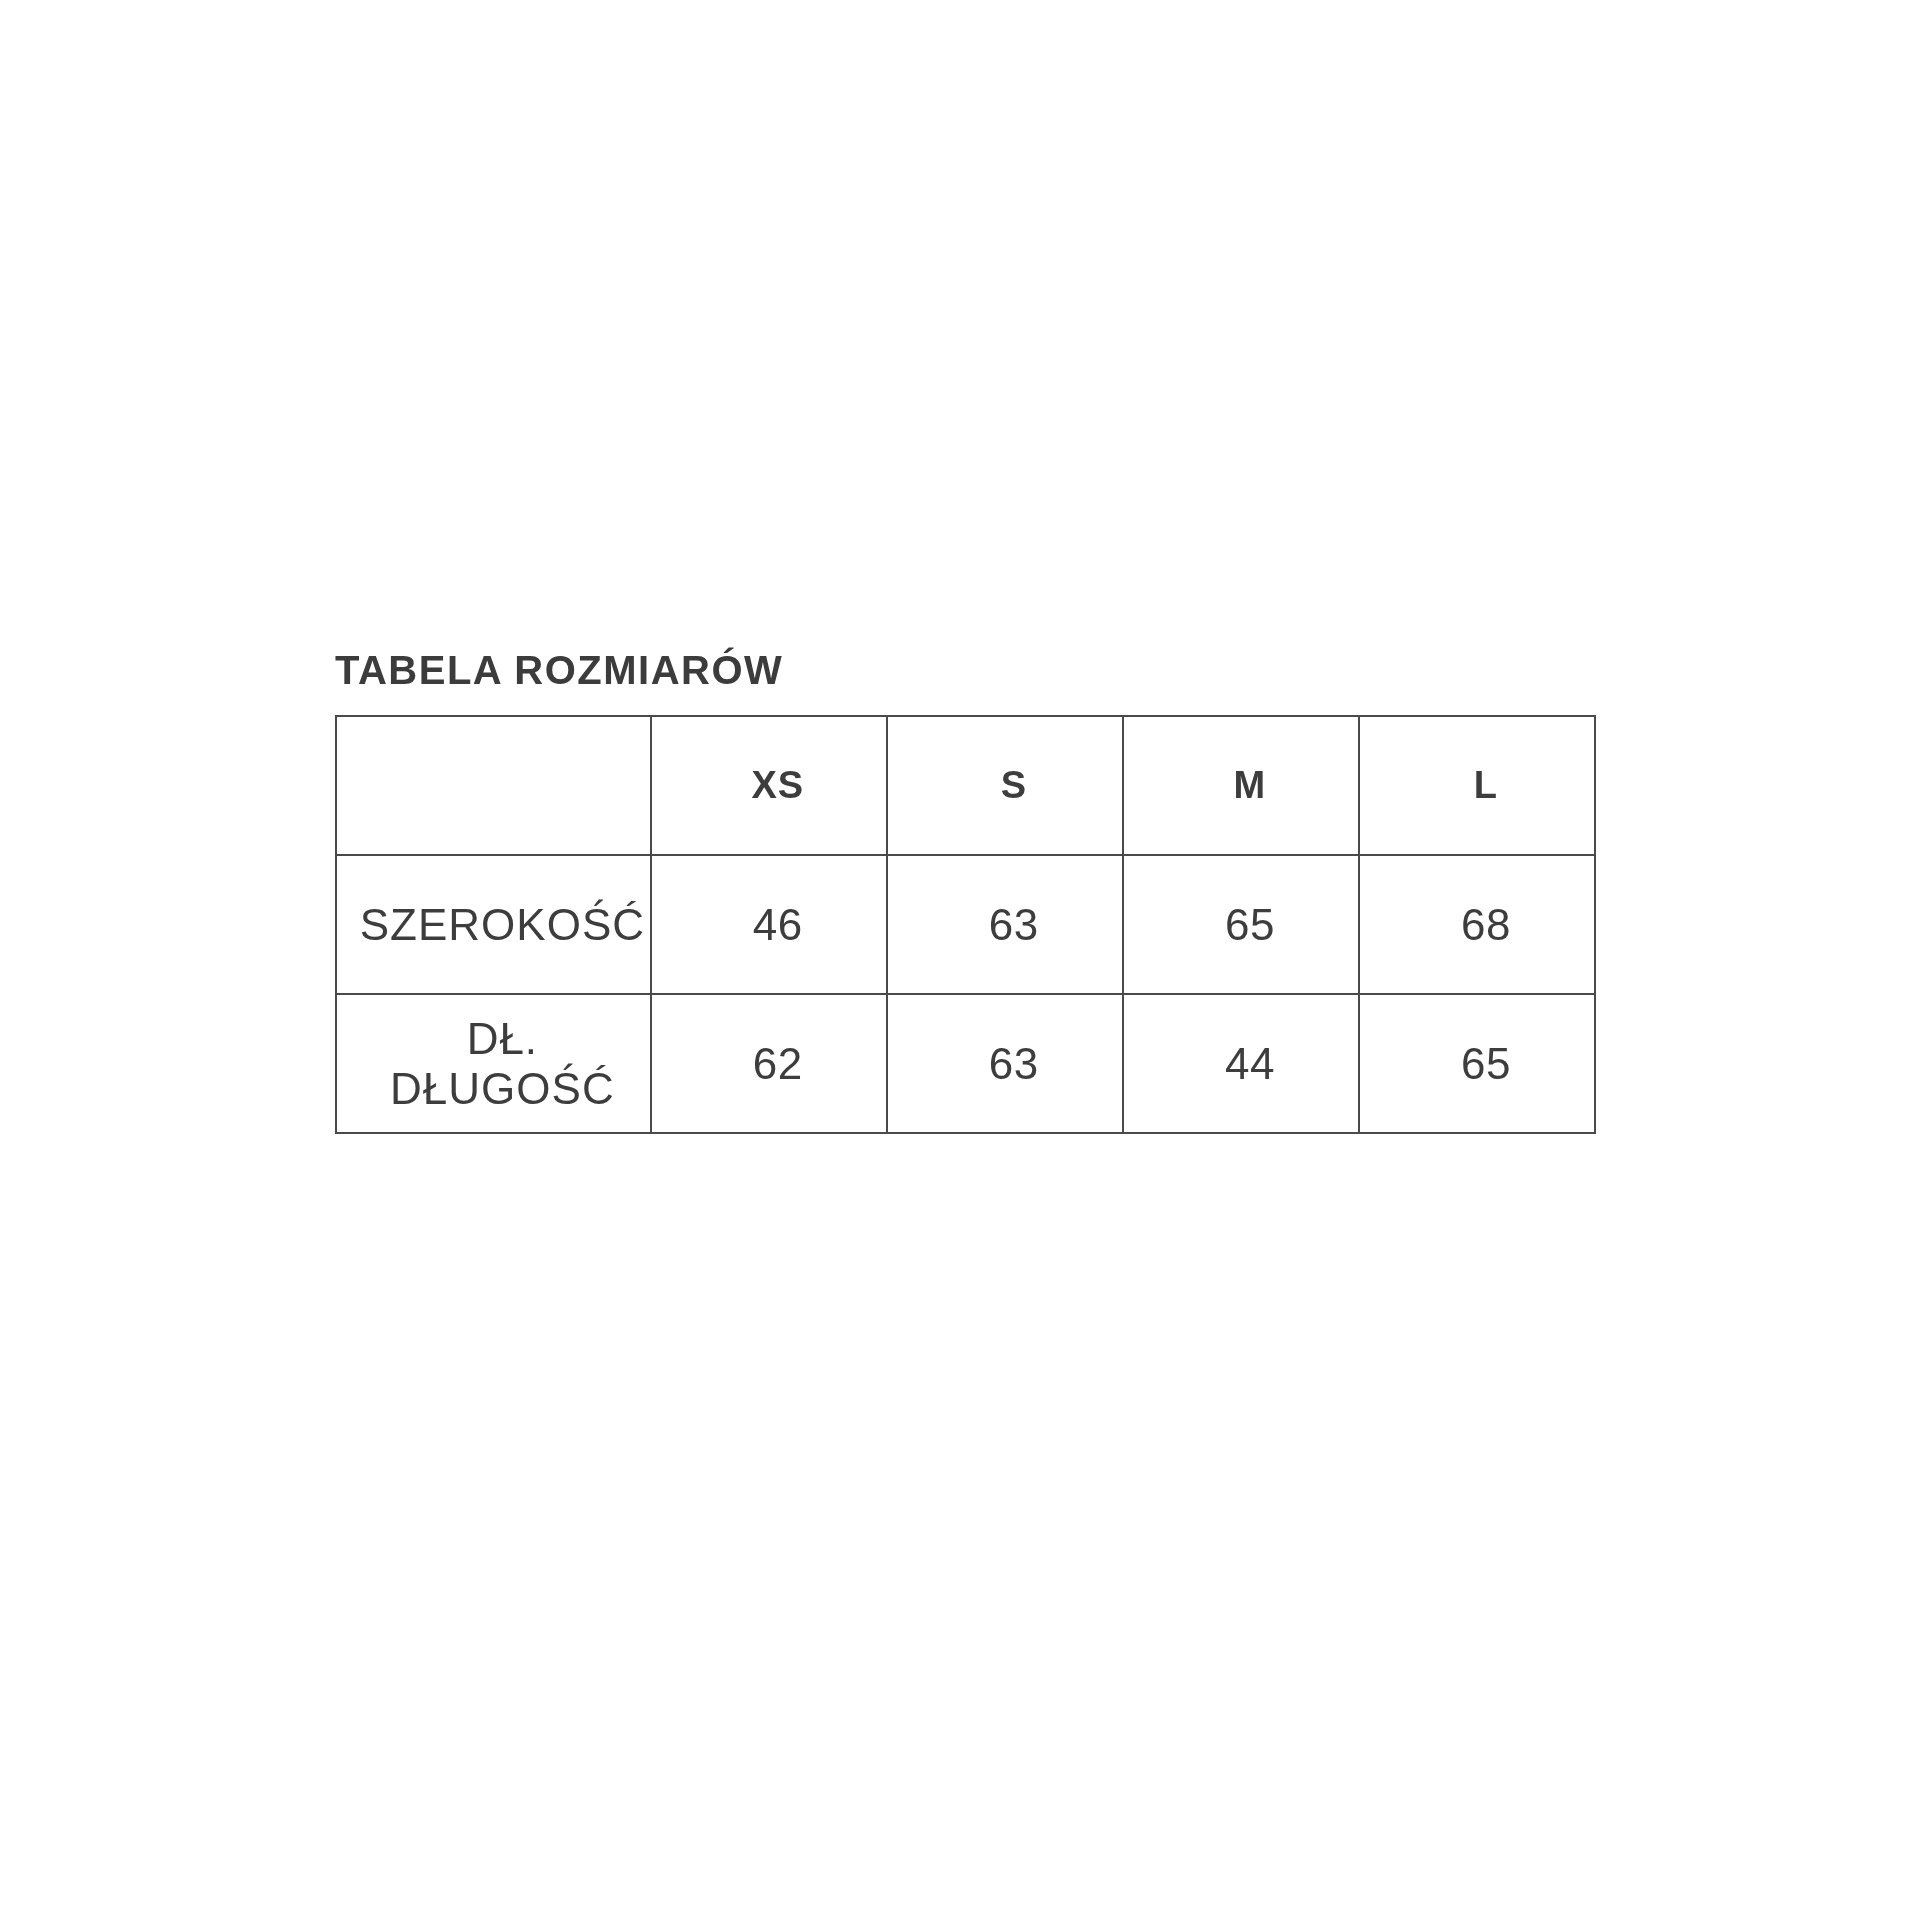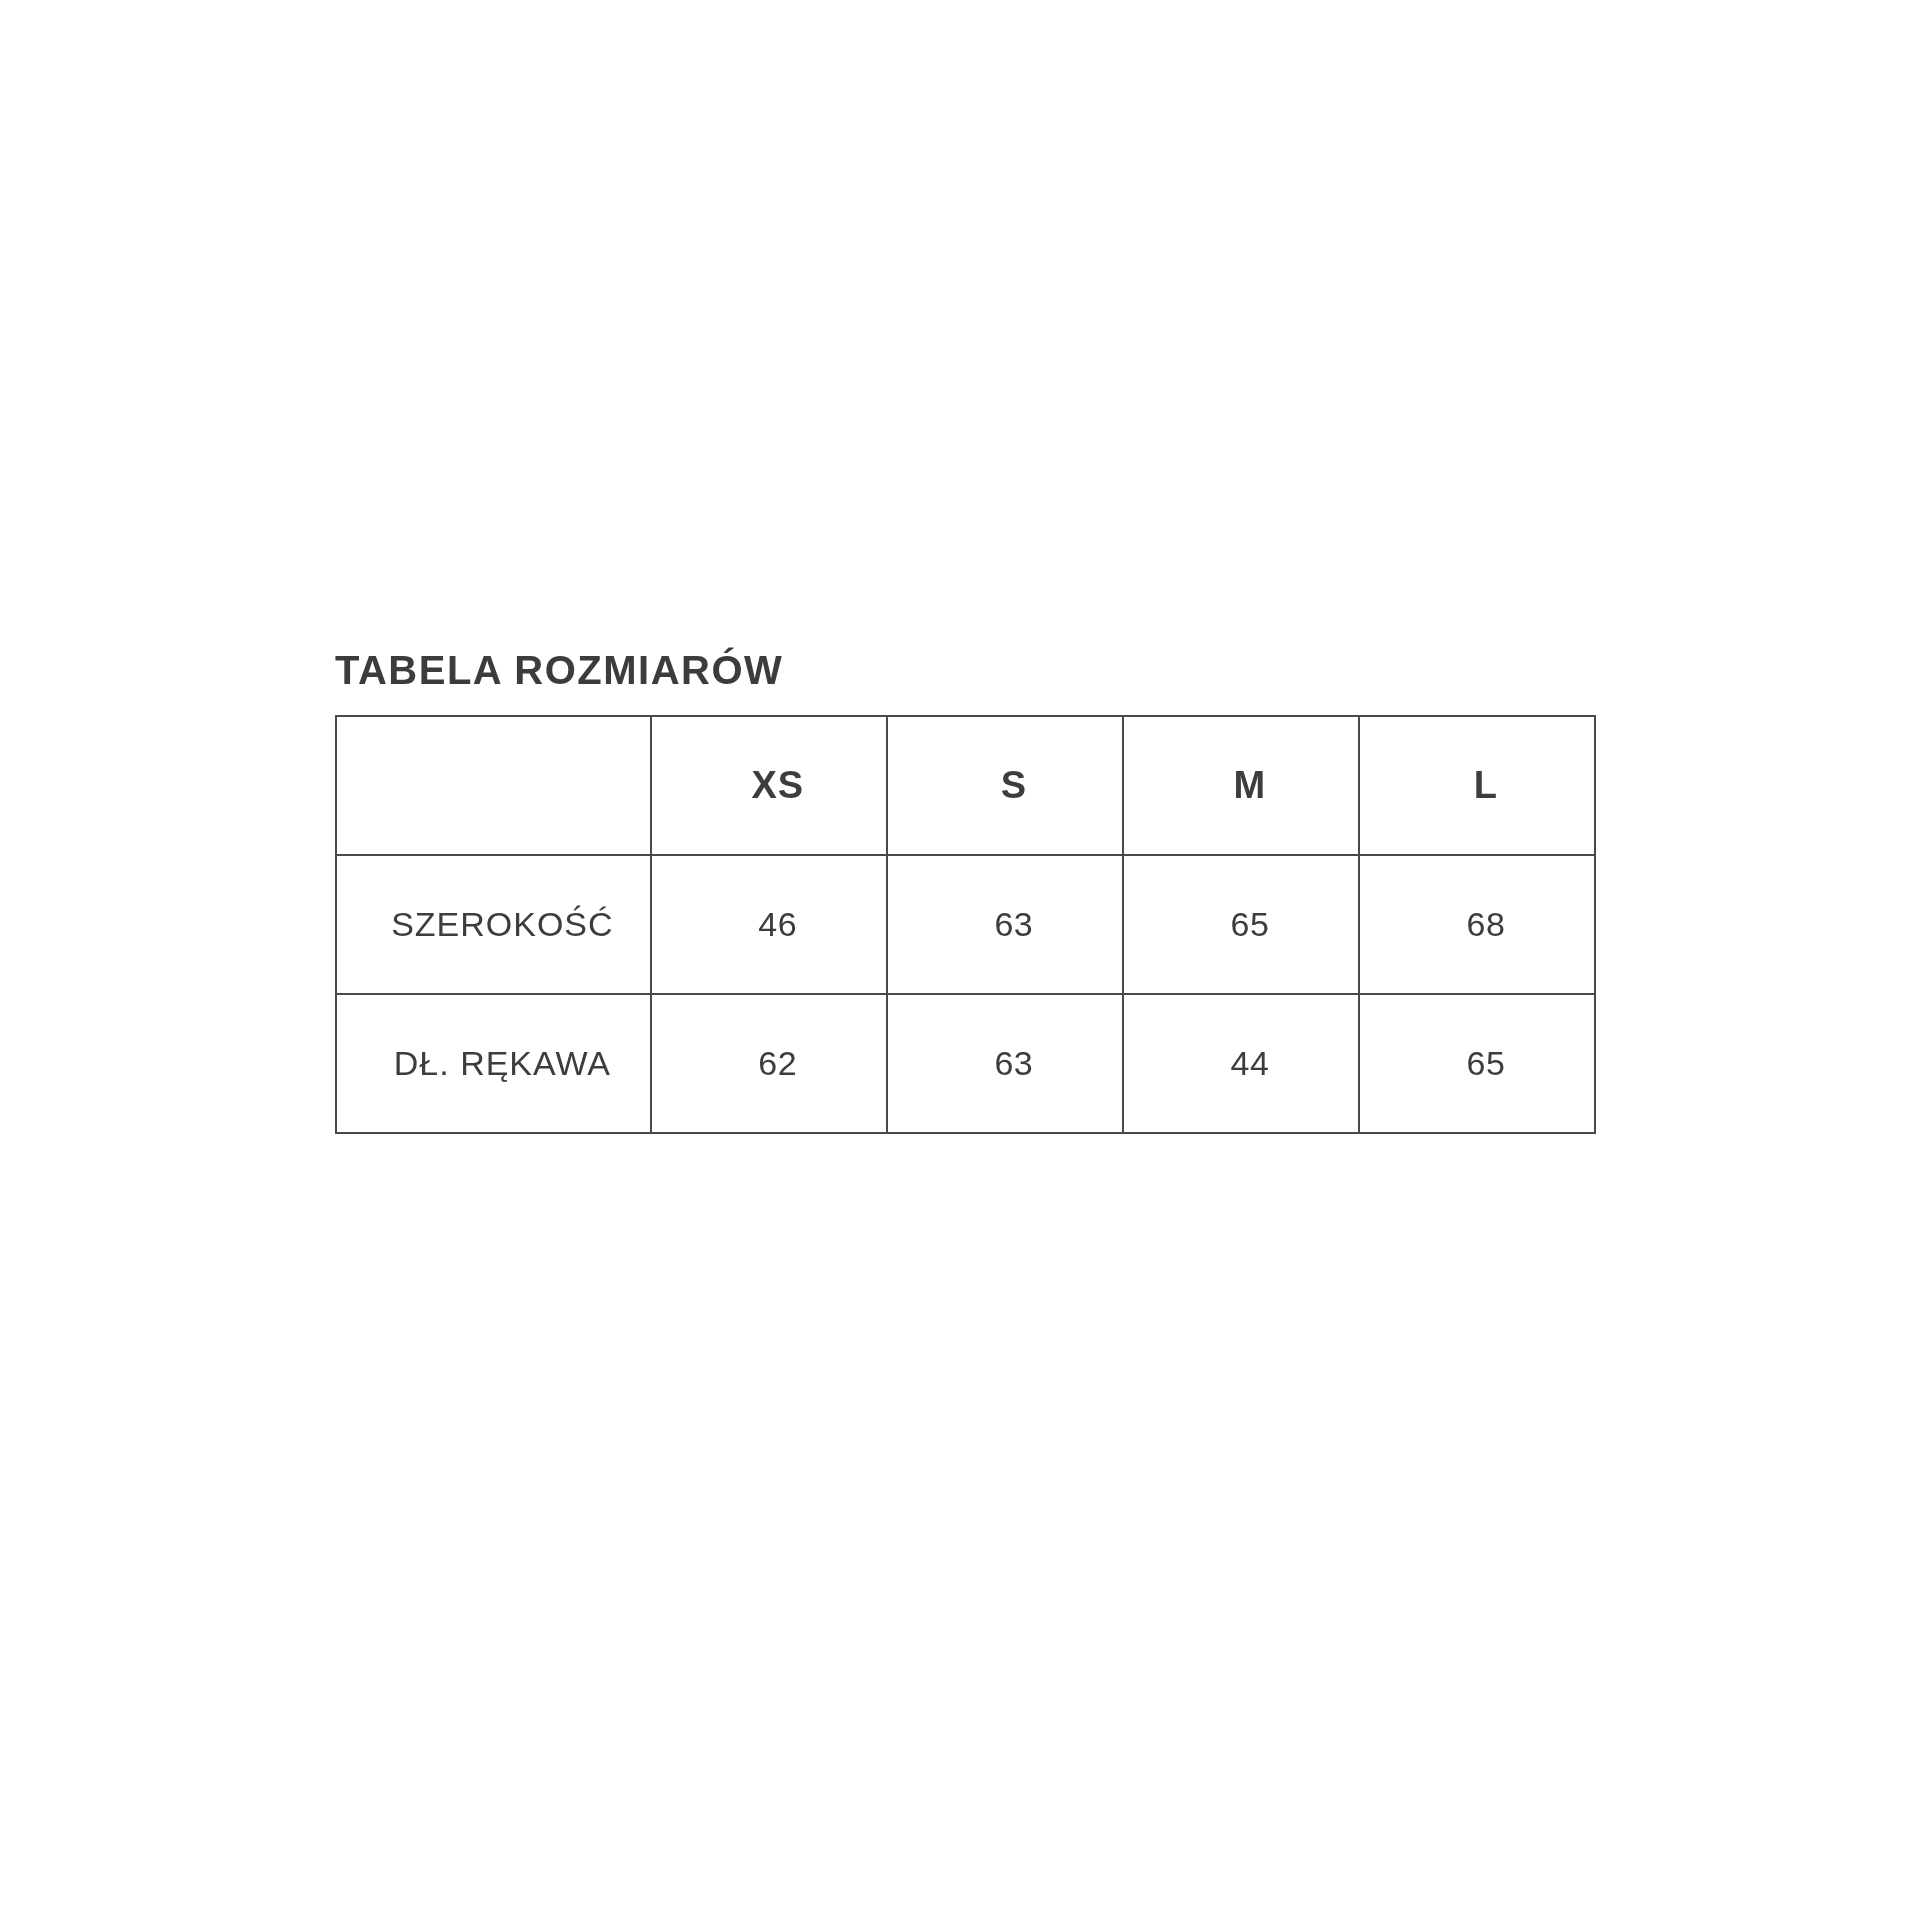--- a/index.html
+++ b/index.html
@@ -40,21 +40,21 @@
     color: #3d3d3d;
     background: #ffffff;
     padding-left: 18px;
   }
   .size-table th {
     font-size: 38px;
     font-weight: 700;
     letter-spacing: 1px;
   }
   .size-table td {
-    font-size: 34px;
+    font-size: 44px;
     font-weight: 400;
     letter-spacing: 0.5px;
   }
   .size-table td.row-label {
     letter-spacing: 1px;
   }
 </style>
 </head>
 <body>
 
@@ -82,21 +82,21 @@
       </thead>
       <tbody>
         <tr>
           <td class="row-label">SZEROKOŚĆ</td>
           <td>46</td>
           <td>63</td>
           <td>65</td>
           <td>68</td>
         </tr>
         <tr>
-          <td class="row-label">DŁ. RĘKAWA</td>
+          <td class="row-label">DŁ. DŁUGOŚĆ</td>
           <td>62</td>
           <td>63</td>
           <td>44</td>
           <td>65</td>
         </tr>
       </tbody>
     </table>
 
   </div>
 </div>

